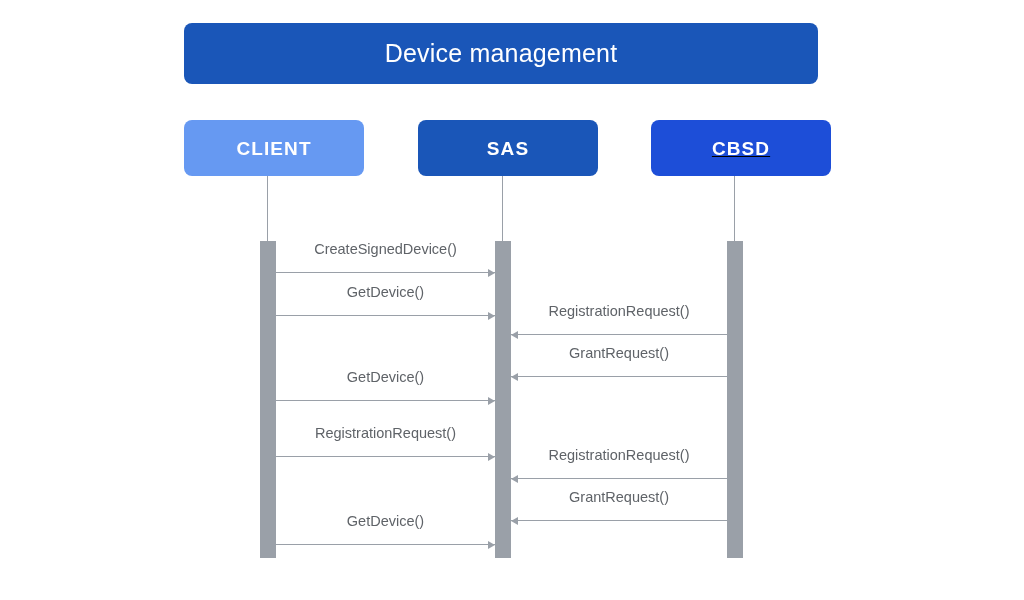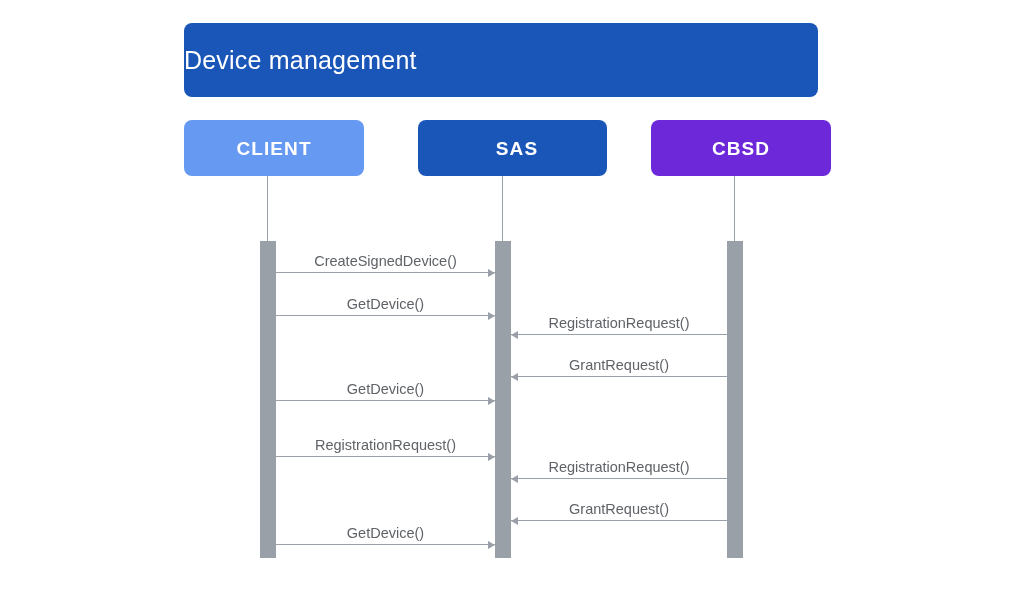--- a/index.html
+++ b/index.html
@@ -9,24 +9,24 @@
     font-family:"Liberation Sans", sans-serif;
     overflow:hidden;
     position:relative;
   }
   #canvas{position:absolute;left:0;top:0;width:1024px;height:600px;}
 
   
   .title-banner{
     position:absolute;
     left:184px; top:23px;
-    width:634px; height:74px;
+    width:634px; height:61px;
     background:#1a56b8;
     border-radius:8px;
-    display:flex;align-items:center;
+    display:flex;align-items:center;justify-content:center;
   }
   .title-banner .txt{
     color:#ffffff;
     font-size:25px;
     font-weight:400;
     letter-spacing:.2px;
     line-height:1;
   }
 
   
@@ -80,21 +80,21 @@
   .msg.to-right .head{
     right:0;
     border-left:7px solid #9aa0a8;
   }
   .msg.to-left .head{
     left:0;
     border-right:7px solid #9aa0a8;
   }
   .msg .label{
     position:absolute;
-    bottom:4px;
+    bottom:16px;
     left:0;width:100%;
     text-align:center;
     color:#5f6368;
     font-size:14.5px;
     line-height:1;
     white-space:nowrap;
   }
 </style>
 </head>
 <body>
@@ -102,25 +102,25 @@
 <div id="canvas">
 
   <div class="title-banner">
     <span class="txt">Device management</span>
   </div>
 
   <div class="participant" style="left:184px;background:#6699f2;">
     <span class="txt">CLIENT</span>
   </div>
 
-  <div class="participant" style="left:418px;background:#1a56b8;padding-left:9px;">
+  <div class="participant" style="left:418px;background:#1a56b8;">
     <span class="txt">SAS</span>
   </div>
 
-  <div class="participant" style="left:651px;background:#6d28d9;">
+  <div class="participant" style="left:651px;background:#1d4ed8;text-decoration:underline;">
     <span class="txt">CBSD</span>
   </div>
 
   <div class="lifeline" style="left:267px;"></div>
   <div class="lifeline" style="left:502px;"></div>
   <div class="lifeline" style="left:734px;"></div>
 
   <div class="activation" style="left:260px;"></div>
   <div class="activation" style="left:495px;"></div>
   <div class="activation" style="left:727px;"></div>

